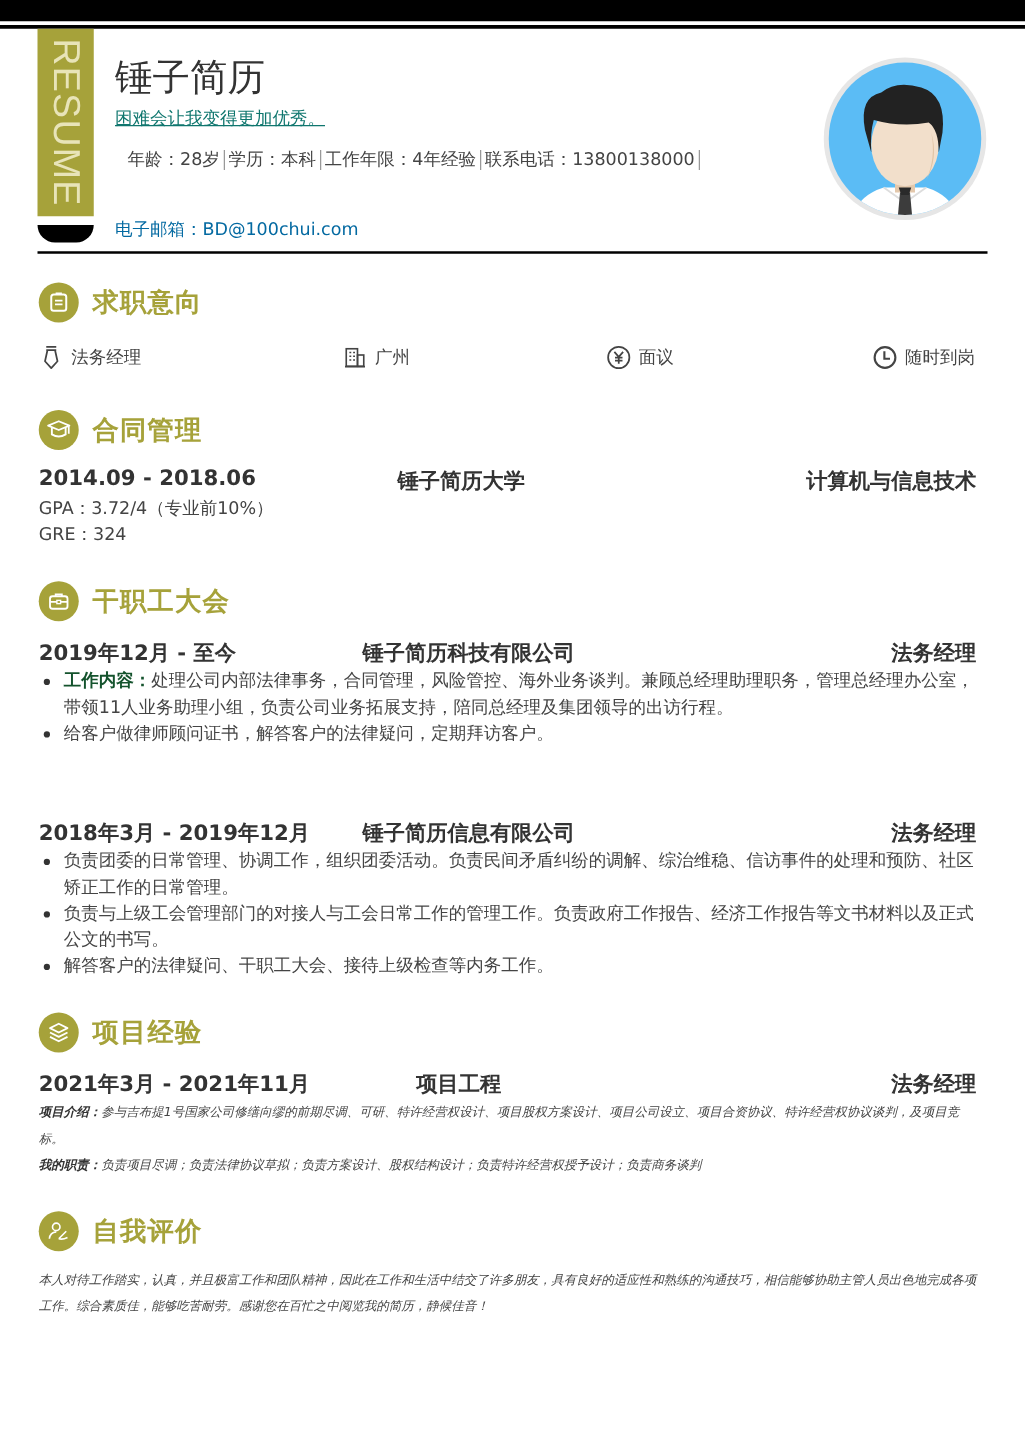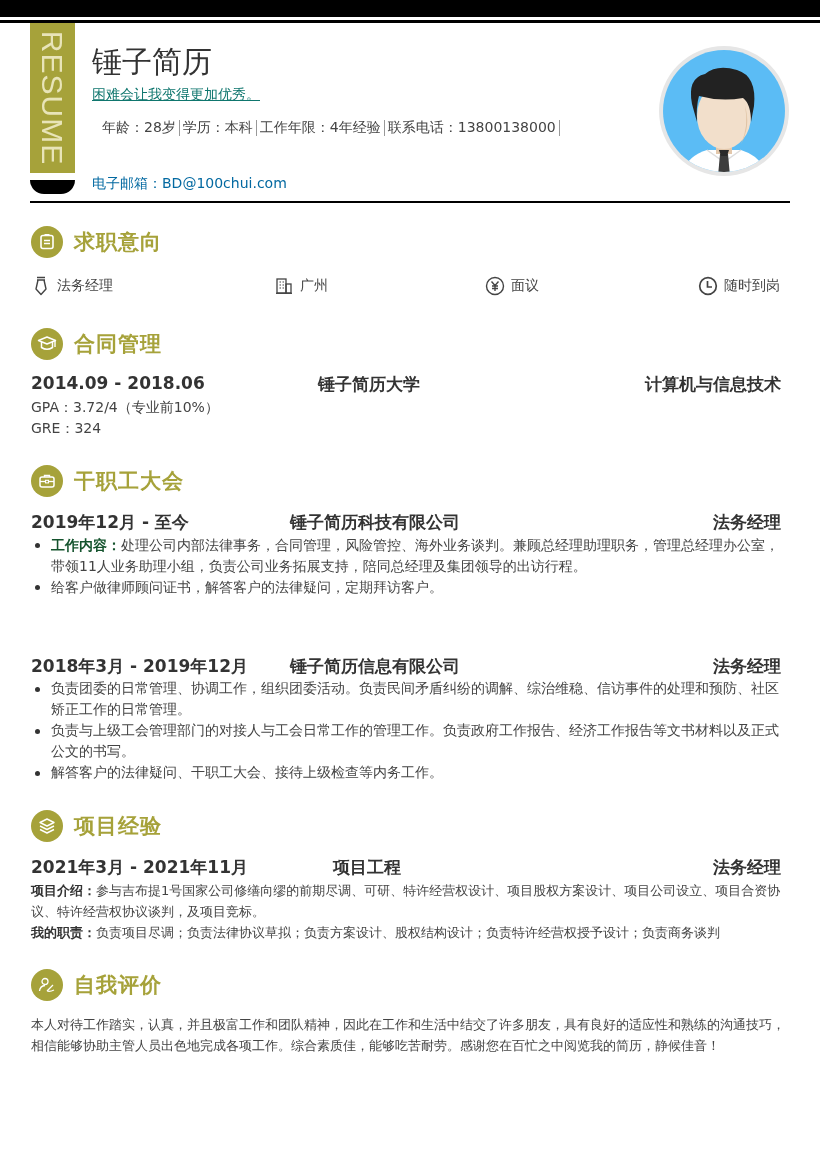--- a/index.html
+++ b/index.html
@@ -43,21 +43,21 @@
   .row3 .c2 { position: absolute; top: 0; }
   .row3 .c3 { position: absolute; right: 0; top: 0; }
 
   .plain { position: absolute; left: 31px; font-size: 14px; color: #444; line-height: 21px; }
 
   .bullets { position: absolute; left: 31px; width: 750px; font-size: 14px; color: #444; line-height: 21px; list-style: none; }
   .bullets li { position: relative; padding-left: 20px; }
   .bullets li::before { content: ""; position: absolute; left: 4px; top: 8px; width: 5px; height: 5px; border-radius: 50%; background: #333; }
   .bullets b { color: #14532d; }
 
-  .para { position: absolute; left: 31px; width: 755px; font-size: 13px; color: #444; line-height: 21px; }
+  .para { position: absolute; left: 31px; width: 755px; font-size: 10px; color: #444; line-height: 21px; font-style: italic; }
   .para b { color: #333; }
 </style>
 </head>
 <body>
 
 <div class="top-bar"></div>
 <div class="top-line"></div>
 
 <div class="resume-tab"></div>
 <div class="resume-tab-text">
@@ -192,21 +192,21 @@
 <ul class="bullets" style="top:535px;">
   <li><b>工作内容：</b><span>处理公司内部法律事务，合同管理，风险管控、海外业务谈判。兼顾总经理助理职务，管理总经理办公室，带领11人业务助理小组，负责公司业务拓展支持，陪同总经理及集团领导的出访行程。</span></li>
   <li><span>给客户做律师顾问证书，解答客户的法律疑问，定期拜访客户。</span></li>
 </ul>
 
 <div class="row3" style="top:655px;">
   <span class="c1">2018年3月 - 2019年12月</span>
   <span class="c2" style="left:259px;">锤子简历信息有限公司</span>
   <span class="c3">法务经理</span>
 </div>
-<ul class="bullets" style="top:679px;font-family:Liberation Mono, monospace;">
+<ul class="bullets" style="top:679px;">
   <li><span>负责团委的日常管理、协调工作，组织团委活动。负责民间矛盾纠纷的调解、综治维稳、信访事件的处理和预防、社区矫正工作的日常管理。</span></li>
   <li><span>负责与上级工会管理部门的对接人与工会日常工作的管理工作。负责政府工作报告、经济工作报告等文书材料以及正式公文的书写。</span></li>
   <li><span>解答客户的法律疑问、干职工大会、接待上级检查等内务工作。</span></li>
 </ul>
 
 <div class="section-head" style="top:810px;">
   <div class="section-icon">
     <svg width="18" height="18" viewBox="0 0 18 18">
       <path d="M9 2 L16 5.5 L9 9 L2 5.5 Z" fill="none" stroke="#fff" stroke-width="1.4" stroke-linejoin="round"></path>
       <path d="M2 9 L9 12.5 L16 9" fill="none" stroke="#fff" stroke-width="1.4" stroke-linejoin="round"></path>

